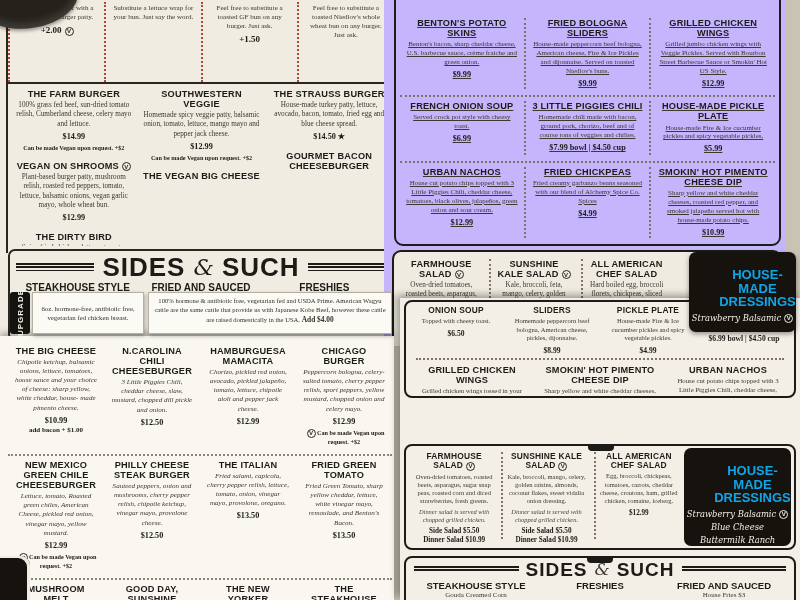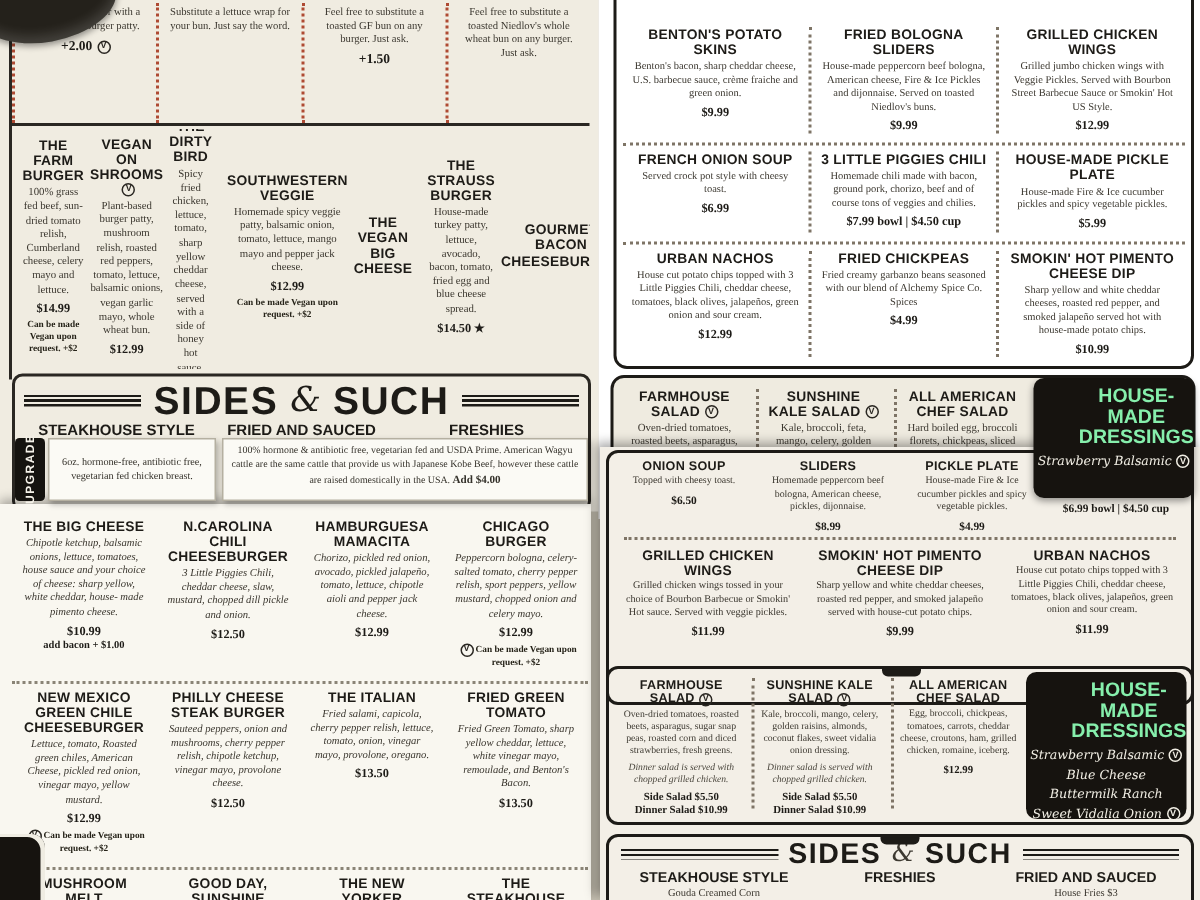--- a/index.html
+++ b/index.html
@@ -21,21 +21,21 @@
   .star{color:#1d1b17;font-size:8px;}
 
   
   #sheetA{position:absolute;left:0;top:0;width:399px;height:341px;background:#f0ece1;z-index:1;overflow:hidden;}
   #sheetA .edge{position:absolute;left:6px;top:0;bottom:88px;width:2px;background:#2a2722;}
   .notesRow{display:flex;height:84px;border-bottom:2px solid #2a2722;margin:0 6px 0 8px;padding-top:2px;overflow:hidden;}
   .notesRow .mi{flex:1;padding:2px 5px;border-left:2px dotted #ae4a33;margin:0;}
   .notesRow .mi-desc{font-size:7.1px;}
   .notesRow .mi-price{font-size:9px;}
   .burgGrid{display:flex;margin:2px 6px 0 10px;height:160px;overflow:hidden;}
-  .colA{flex:1;display:flex;padding:0 3px;align-items:center;}
+  .colA{flex:1;display:flex;flex-direction:column;padding:0 3px;}
   .bandA{position:relative;margin:3px 5px 0 8px;border:2px solid #2a2722;border-radius:7px;height:92px;padding:3px 6px 0;overflow:hidden;}
   .bandTitle{display:flex;align-items:center;gap:8px;}
   .bandTitle .big{font:700 26px/1 "Liberation Sans",sans-serif;letter-spacing:1px;color:#1d1b17;}
   .bandTitle .amp{font:italic 400 23px/1 "DejaVu Serif",serif;color:#1d1b17;}
   .rule{flex:1;height:8px;background:repeating-linear-gradient(to bottom,#1d1b17 0 1.6px,transparent 1.6px 3.3px);}
   .bandColsA{display:flex;margin-top:2px;}
   .bandColA{flex:1;text-align:center;}
   .bandColA h4{font:700 10px/1.2 "Liberation Sans",sans-serif;color:#1d1b17;margin:0;}
   .fragA{font:400 7px/1.3 "Liberation Serif",serif;color:#716c60;}
 
@@ -51,48 +51,48 @@
   .cobox.wide b{font-size:7.4px;white-space:nowrap;}
 
   
   #sheetB{position:absolute;left:0;top:336px;width:394px;height:264px;background:#f9f7f0;z-index:2;
           box-shadow:0 -3px 7px rgba(0,0,0,.32);padding:6px 2px 0 8px;overflow:hidden;}
   .rowB{display:flex;border-bottom:2px dotted #8a8476;padding:1px 0 2px;}
   .rowB .mi{flex:1;padding:0 5px;}
   .rowB .mi-desc{font-size:7.1px;font-style:italic;}
 
   
-  #sheetC{position:absolute;left:399px;top:0;width:401px;height:346px;background:#ffffff;z-index:1;overflow:hidden;}
+  #sheetC{position:absolute;left:384px;top:0;width:401px;height:346px;background:#c4b5fd;z-index:1;overflow:hidden;text-decoration:underline;}
   #sheetC .frame1{position:absolute;left:10px;right:4px;top:-10px;height:256px;border:2px solid #1d1b17;border-radius:9px;pointer-events:none;}
   #sheetC .gridC{margin:0 10px 0 16px;padding-top:14px;}
   .rowC{display:flex;border-bottom:2px dotted #7e7466;padding:2px 0 3px;}
   .rowC:last-child{border-bottom:none;}
   .rowC .mi{flex:1;padding:0 6px;border-left:2px dotted #7e7466;margin:2px 0 3px;}
   .rowC .mi:first-child{border-left:none;}
   .rowC .mi-desc{font-size:7px;}
   #saladsC{position:absolute;left:8px;right:3px;top:250px;height:120px;border:2px solid #1d1b17;border-radius:9px;
            display:flex;padding:4px 2px;background:#efebe0;}
   #saladsC .saladColsC{flex:1;display:flex;}
   #saladsC .mi{flex:1;border-left:2px dotted #7e7466;padding:0 5px;}
   #saladsC .mi:first-child{border-left:none;}
   #saladsC .spacer{width:106px;}
 
   
   .dressBox{background:#16130f;border-radius:7px;color:#f4f1e8;text-align:center;padding-top:5px;overflow:hidden;}
-  .dressBox h3{font:700 13px/1.05 "Liberation Sans",sans-serif;margin:0 0 3px;color:#86efac;padding-left:30px;}
+  .dressBox h3{font:700 13px/1.05 "Liberation Sans",sans-serif;margin:11px 0 3px;color:#0ea5e9;padding-left:30px;}
   .dr-line{font:italic 400 8.4px/1.55 "DejaVu Serif",serif;color:#f1eee4;}
   .dr-line .vicon{border-color:#f1eee4;color:#f1eee4;}
   .dr-star{color:#fff;font-size:10px;margin-top:3px;}
   #dressC{position:absolute;left:689px;top:252px;width:107px;height:80px;z-index:5;box-shadow:0 2px 5px rgba(0,0,0,.4);}
 
   
   #sheetD{position:absolute;left:400px;top:298px;width:400px;height:302px;background:#f3efe7;z-index:3;
           box-shadow:-3px -3px 7px rgba(0,0,0,.35);overflow:hidden;}
   .secD{position:absolute;left:4px;right:4px;border:2px solid #1d1b17;border-radius:8px;}
-  #sec1{top:2px;height:170px;overflow:hidden;}
+  #sec1{top:2px;height:98px;overflow:hidden;}
   .row1D{display:flex;padding:2px 2px 0;}
   .row1D .mi{flex:1;padding:0 4px;margin:2px 0;}
   .row1D .mi-name{font-size:8.4px;}
   .row1D .mi-desc{font-size:6.6px;}
   .row1D .mi-price{font-size:7.6px;}
   .sepD{border-top:2px dotted #7e7466;margin:1px 10px 2px;}
   .row2D{display:flex;padding:0 2px;}
   .row2D .mi{flex:1;padding:0 6px;}
   .row2D .mi-desc{font-size:6.8px;}
   #sec2{top:146px;height:106px;display:flex;padding:3px 3px;overflow:hidden;}

